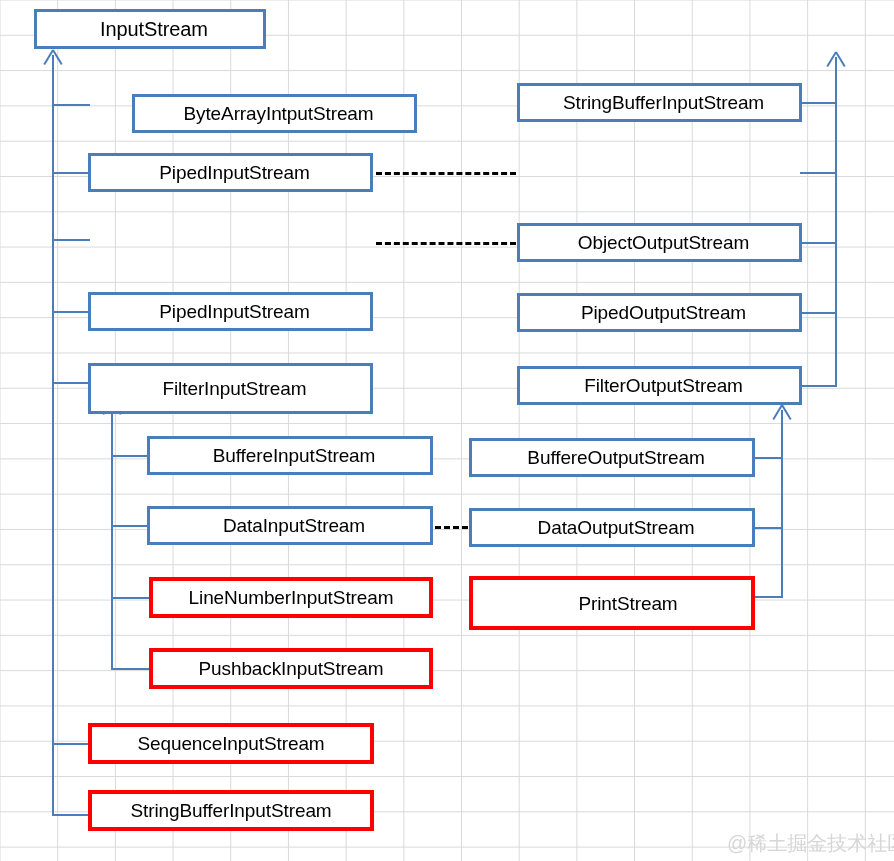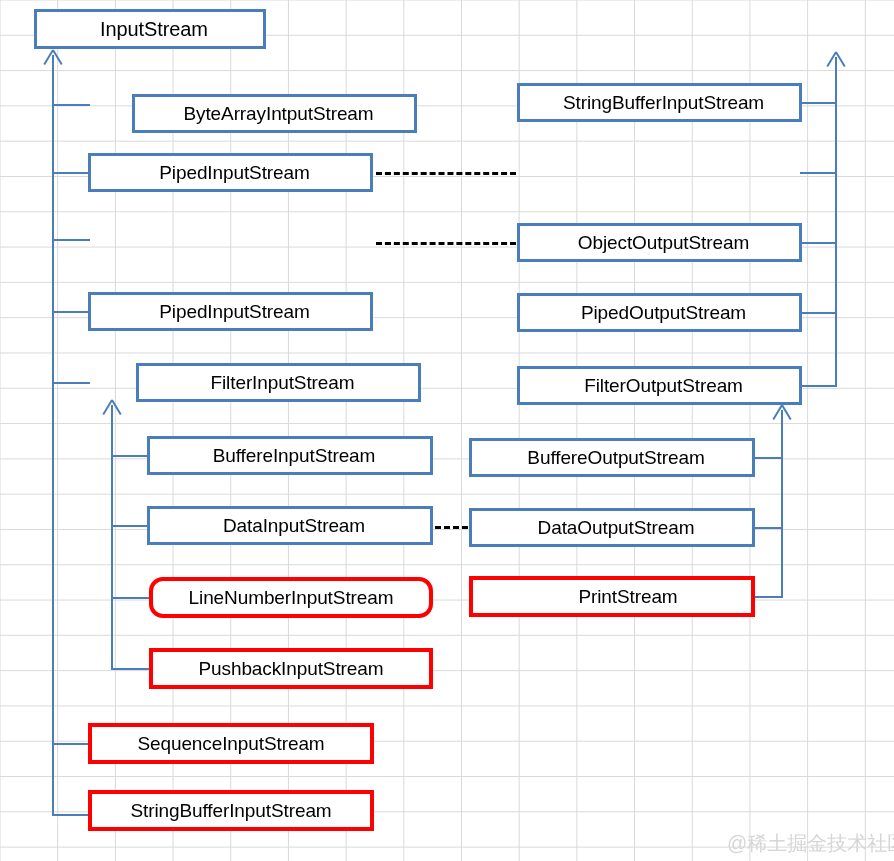--- a/index.html
+++ b/index.html
@@ -136,33 +136,33 @@
 
   <div class="node blue" style="left:88px; top:153px; width:285px; height:39px;">
     <span class="label">PipedInputStream</span>
   </div>
 
 
   <div class="node blue" style="left:88px; top:292px; width:285px; height:39px;">
     <span class="label">PipedInputStream</span>
   </div>
 
-  <div class="node blue" style="left:88px; top:363px; width:285px; height:39px;margin-left:48px;">
+  <div class="node blue" style="left:88px; top:363px; width:285px; height:51px;">
     <span class="label">FilterInputStream</span>
   </div>
 
   <div class="node blue" style="left:147px; top:436px; width:286px; height:39px;text-align:right;">
     <span class="label">BuffereInputStream</span>
   </div>
 
   <div class="node blue" style="left:147px; top:506px; width:286px; height:39px;">
     <span class="label">DataInputStream</span>
   </div>
 
-  <div class="node red" style="left:149px; top:577px; width:284px; height:41px;border-radius:14px;">
+  <div class="node red" style="left:149px; top:577px; width:284px; height:41px;">
     <span class="label">LineNumberInputStream</span>
   </div>
 
   <div class="node red" style="left:149px; top:648px; width:284px; height:41px;">
     <span class="label">PushbackInputStream</span>
   </div>
 
   <div class="node red" style="left:88px; top:723px; width:286px; height:41px;">
     <span class="label">SequenceInputStream</span>
   </div>
@@ -190,19 +190,19 @@
   </div>
 
   <div class="node blue" style="left:469px; top:438px; width:286px; height:39px;">
     <span class="label">BuffereOutputStream</span>
   </div>
 
   <div class="node blue" style="left:469px; top:508px; width:286px; height:39px;">
     <span class="label">DataOutputStream</span>
   </div>
 
-  <div class="node red" style="left:469px; top:576px; width:286px; height:41px;padding-left:32px;">
+  <div class="node red" style="left:469px; top:576px; width:286px; height:54px;padding-left:32px;">
     <span class="label">PrintStream</span>
   </div>
 
   <div class="watermark" style="left:727px; top:830px;">@稀土掘金技术社区</div>
 
 </div>
 
 </body></html>

